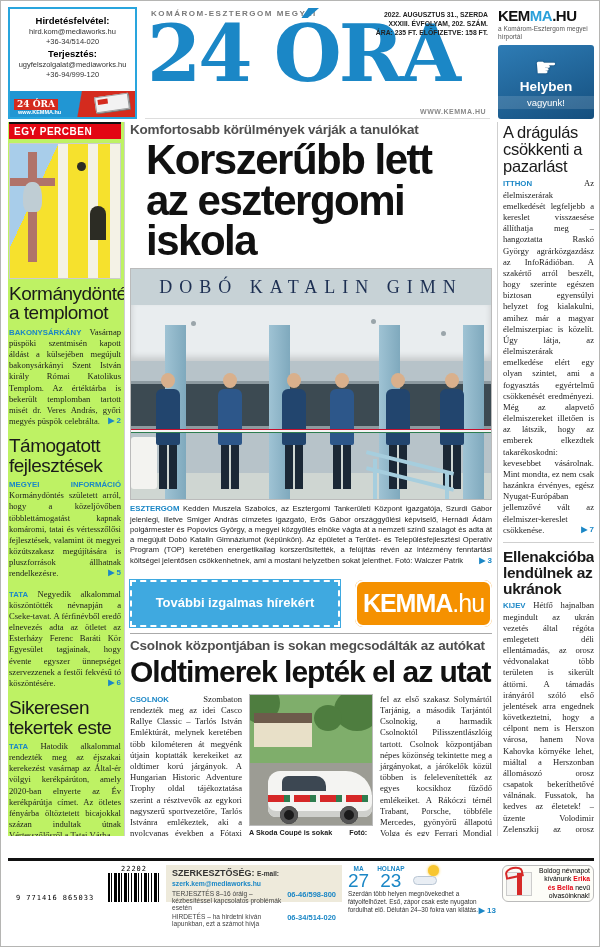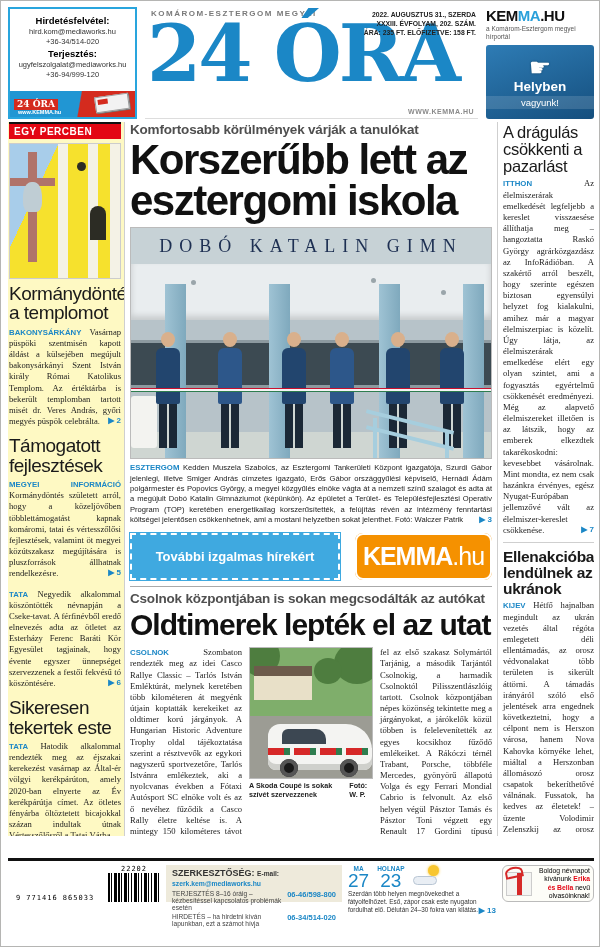--- a/index.html
+++ b/index.html
@@ -19,72 +19,72 @@
   .mini-site { color:#fff; font-size:5.5px; font-weight:700; position:absolute; left:8px; bottom:2px; }
   .paper-icon { position:absolute; right:6px; top:4px; width:34px; height:16px; background:#f2f2f2; border:1px solid #999; transform:rotate(-8deg); box-shadow:1px 1px 0 #777; }
   .paper-icon::before { content:""; position:absolute; left:2px; top:2px; width:10px; height:5px; background:#d42b1e; }
 
   .masthead { flex:1; position:relative; border-bottom:1px solid #ddd; }
   .region { font-size:8px; letter-spacing:1.5px; color:#7a7a7a; font-weight:700; margin:2px 0 0 6px; }
   .paper-title { font-family:"DejaVu Serif", serif; font-weight:700; color:#1b87c6; font-size:78px; line-height:.92; margin-left:2px; letter-spacing:-3px; }
   .dateblock { position:absolute; top:3px; right:2px; text-align:right; font-size:6.8px; font-weight:700; color:#222; line-height:1.35; }
   .site-url { position:absolute; bottom:3px; right:4px; font-size:7px; font-weight:700; color:#8a8a8a; letter-spacing:.5px; }
 
-  .kemma-box { width:108px; display:flex; flex-direction:column; }
+  .kemma-box { width:96px; display:flex; flex-direction:column; }
   .kemma-logo { font-size:15px; font-weight:700; color:#111; letter-spacing:-.5px; }
   .kemma-logo .ma { color:#2aa0da; }
   .kemma-tagline { font-size:6.5px; color:#555; line-height:1.3; margin:1px 0 3px; }
   .helyben { flex:1; background:linear-gradient(160deg,#2e7cb5,#154f7e); border-radius:3px; color:#fff; text-align:center; display:flex; flex-direction:column; justify-content:center; position:relative; overflow:hidden; }
   .hand-glyph { font-size:25px; line-height:1; color:#fff; text-shadow:0 0 2px #0b3a5e; }
   .helyben-l1 { font-size:13.5px; font-weight:700; line-height:1.1; }
   .helyben-l2 { font-size:9.5px; background:rgba(255,255,255,.14); margin-top:2px; padding:1px 16px; }
 
   
   .content { display:flex; margin-top:3px; height:714px; }
-  .col-left { width:117px; background:#fef9c3; padding:0 3px 0 1px; border-right:1px solid #cfcfcf; overflow:hidden; }
+  .col-left { width:117px; background:#bef264; padding:0 3px 0 1px; border-right:1px solid #cfcfcf; overflow:hidden; }
   .col-center { flex:1; padding:0 5px; overflow:hidden; }
   .col-right { width:97px; padding-left:5px; border-left:1px solid #cfcfcf; overflow:hidden; }
 
   
   .section-banner { background:#e30613; color:#fff; font-weight:700; font-size:10px; letter-spacing:.5px; padding:2px 5px; border-top:2px solid #111; }
   .church-photo { height:136px; margin:4px 0 5px; position:relative; background:linear-gradient(115deg,#a8cdea 0 28%,#f6e12d 28%); border:1px solid #ccc; overflow:hidden; }
   .pilaster { position:absolute; top:0; bottom:0; width:10px; background:#f4f2e6; }
   .church-win { position:absolute; width:16px; height:34px; background:#2c2c24; border-radius:8px 8px 0 0; right:14px; top:62px; }
   .church-oculus { position:absolute; width:9px; height:9px; border-radius:50%; background:#2c2c24; right:34px; top:18px; }
   .cross { position:absolute; left:18px; top:8px; width:9px; height:110px; background:#b0736a; }
   .cross::before { content:""; position:absolute; left:-18px; top:26px; width:45px; height:8px; background:#b0736a; }
   .corpus { position:absolute; left:13px; top:38px; width:19px; height:30px; background:#bfcdd4; border-radius:45% 45% 30% 30%; }
   .teaser h2 { font-size:19px; font-weight:400; line-height:1.02; letter-spacing:-.5px; color:#1a1a1a; margin:2px 0 4px; }
   .teaser { margin-bottom:9px; }
   .body-text { font-family:"Liberation Serif", serif; font-size:8.6px; line-height:1.3; text-align:justify; color:#1c1c1c; }
   .lbl { color:#1b87c6; font-weight:700; font-family:"Liberation Sans",sans-serif; font-size:7.8px; }
   .pref { color:#1b87c6; font-weight:700; font-size:8px; float:right; font-family:"Liberation Sans",sans-serif; }
 
   
   .kicker { font-size:13.5px; font-weight:700; color:#4f4f4f; letter-spacing:-.2px; }
-  .headline-1 { font-size:42px; font-weight:700; line-height:.97; letter-spacing:-1.5px; color:#111; margin:3px 0 6px; }
+  .headline-1 { font-size:42px; font-weight:700; line-height:.97; letter-spacing:-1.5px; color:#111; margin:3px 16px 6px; }
   .lead-photo { position:relative; height:232px; background:#b7c3c9; overflow:hidden; border:1px solid #bbb; }
   .sign-band { position:absolute; top:0; left:0; right:0; height:36px; background:#c7d2d6; display:flex; align-items:center; justify-content:center; }
   .sign-text { font-family:"Liberation Serif",serif; font-size:18px; letter-spacing:7px; color:#1d2f52; white-space:nowrap; }
   .canopy { position:absolute; top:36px; left:0; right:0; height:56px; background:#e9edef; box-shadow:inset 0 -4px 6px rgba(0,0,0,.15); }
   .lamp { position:absolute; width:5px; height:5px; border-radius:50%; background:#9aa5aa; }
   .win-band { position:absolute; top:112px; left:0; right:0; height:48px; background:#3c4a52; border-top:3px solid #8d9aa0; border-bottom:3px solid #8d9aa0; }
   .floor { position:absolute; bottom:0; left:0; right:0; height:26px; background:#cfd6d2; }
   .pillar { position:absolute; top:56px; bottom:0; width:21px; background:linear-gradient(90deg,#9fc3d4,#7fa9bd); }
   .ribbon-line { position:absolute; left:0; right:0; bottom:66px; height:4px; background:linear-gradient(180deg,#c8102e 0 1.5px,#f5f5f5 1.5px 2.8px,#2e7d4f 2.8px 4px); z-index:5; }
   .person { position:absolute; bottom:8px; width:30px; height:118px; z-index:4; }
   .person .head { width:14px; height:15px; background:#d9b08c; border-radius:50%; margin:0 auto; }
   .person .torso { width:24px; height:56px; background:#22456e; border-radius:6px 6px 2px 2px; margin:1px auto 0; }
   .person .legs { width:18px; height:44px; margin:0 auto; background:linear-gradient(90deg,#1b2836 47%,#cfd6d2 47% 53%,#1b2836 53%); }
   .person.alt .torso { background:#2d578a; }
   .table-cloth { position:absolute; left:0; bottom:10px; width:26px; height:52px; background:#f3f3f0; border-radius:3px; z-index:3; }
   .rail { position:absolute; right:34px; bottom:0; width:92px; height:46px; z-index:6; }
   .rail span { position:absolute; background:#a6cede; }
   .lead-caption { font-size:7.6px; line-height:1.35; text-align:justify; color:#222; margin:4px 0 5px; }
-  .promo { display:flex; gap:15px; height:47px; margin:8px 0 6px; }
+  .promo { display:flex; gap:15px; height:47px; margin:14px 0 6px; }
   .promo-blue { flex:1; background:#3fa9e0; border:2px dashed #fff; outline:1px solid #3fa9e0; display:flex; flex-direction:column; justify-content:center; text-align:center; color:#fff; font-weight:700; font-size:13px; line-height:1.25; }
   .promo-orange { width:137px; background:#f59100; border-radius:8px; display:flex; align-items:center; justify-content:center; color:#fff; font-size:25px; font-weight:700; letter-spacing:-1px; box-shadow:inset 0 0 0 2px #fff; }
   .promo-orange .suffix { font-weight:400; }
   .story2 { border-top:1px solid #aaa; padding-top:4px; }
   .headline-2 { font-size:30px; font-weight:700; letter-spacing:-1px; color:#111; margin:2px 0 5px; }
   .story2-grid { display:grid; grid-template-columns:112px 1fr 112px; column-gap:7px; }
   .car-photo { height:132px; position:relative; background:linear-gradient(180deg,#7fae6b 0 52%,#9c9c94 52%); border:1px solid #bbb; overflow:hidden; }
   .house { position:absolute; left:4px; top:18px; width:58px; height:34px; background:#e8e0c8; border-top:10px solid #6d5b4b; }
   .tree { position:absolute; border-radius:50%; background:#4e7d3f; }
   .car { position:absolute; left:18px; bottom:8px; width:104px; height:46px; background:#f4f4f2; border-radius:12px 26px 8px 8px; box-shadow:inset 0 -6px 0 #cfd0cc; }

